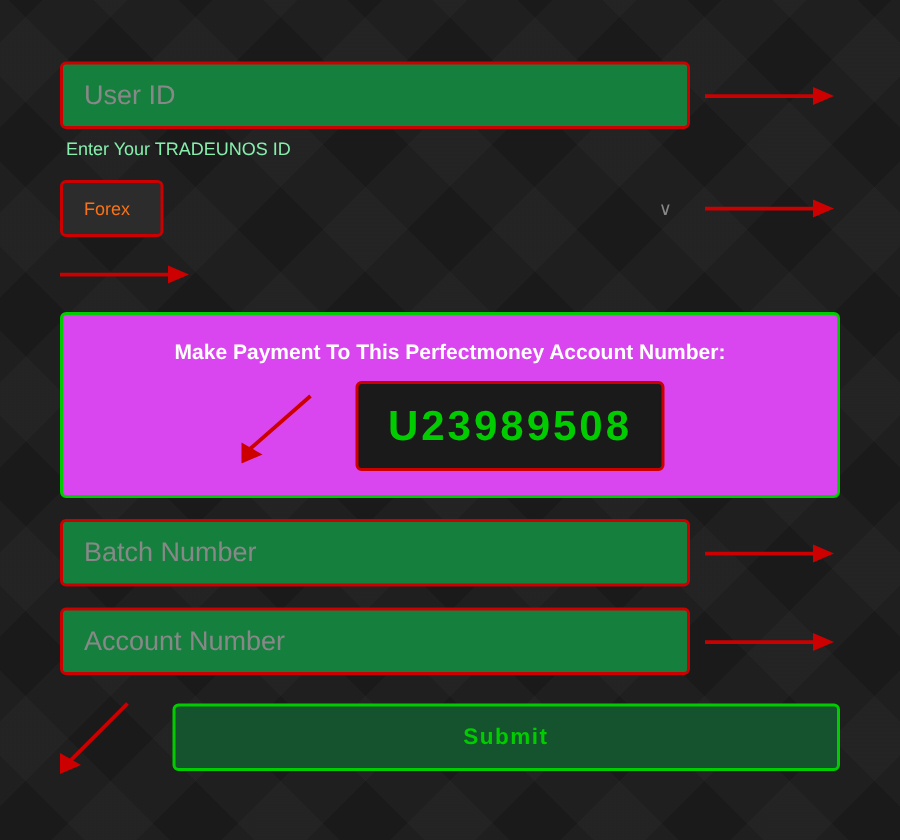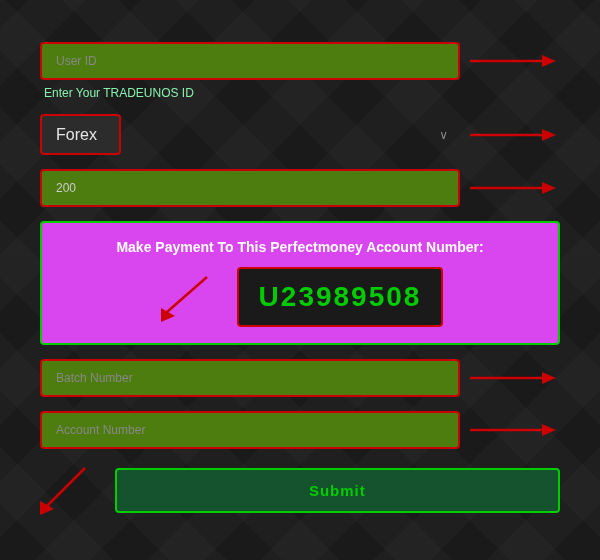--- a/index.html
+++ b/index.html
@@ -45,40 +45,40 @@
 
     .field-row {
       display: flex;
       align-items: center;
       gap: 10px;
       position: relative;
     }
 
     .input-field {
       flex: 1;
-      background-color: #4d7c0f;
+      background-color: #15803d;
       border: 2px solid #cc0000;
       border-radius: 4px;
       color: #cccccc;
-      font-size: 12px;
+      font-size: 18px;
       padding: 10px 14px;
       outline: none;
     }
 
     .input-field::placeholder {
       color: #888888;
     }
 
     .select-field {
       flex: 1;
       background-color: #2c2c2c;
       border: 2px solid #cc0000;
       border-radius: 4px;
-      color: #e5e5e5;
-      font-size: 16px;
+      color: #f97316;
+      font-size: 12px;
       padding: 10px 14px;
       outline: none;
       appearance: none;
       -webkit-appearance: none;
       cursor: pointer;
     }
 
     .select-wrapper {
       flex: 1;
       position: relative;
@@ -189,21 +189,20 @@
     </div>
     <div class="arrow-indicator">
       <svg width="90" height="22" class="arrow">
         <line x1="0" y1="11" x2="72" y2="11" stroke="#cc0000" stroke-width="2.5"></line>
         <polygon points="72,5 86,11 72,17" fill="#cc0000"></polygon>
       </svg>
     </div>
   </div>
 
   <div class="field-row">
-    <input type="text" class="input-field" value="200" style="">
     <div class="arrow-indicator">
       <svg width="90" height="22" class="arrow">
         <line x1="0" y1="11" x2="72" y2="11" stroke="#cc0000" stroke-width="2.5"></line>
         <polygon points="72,5 86,11 72,17" fill="#cc0000"></polygon>
       </svg>
     </div>
   </div>
 
   <div class="payment-box">
     <div class="payment-label">Make Payment To This Perfectmoney Account Number:</div>

